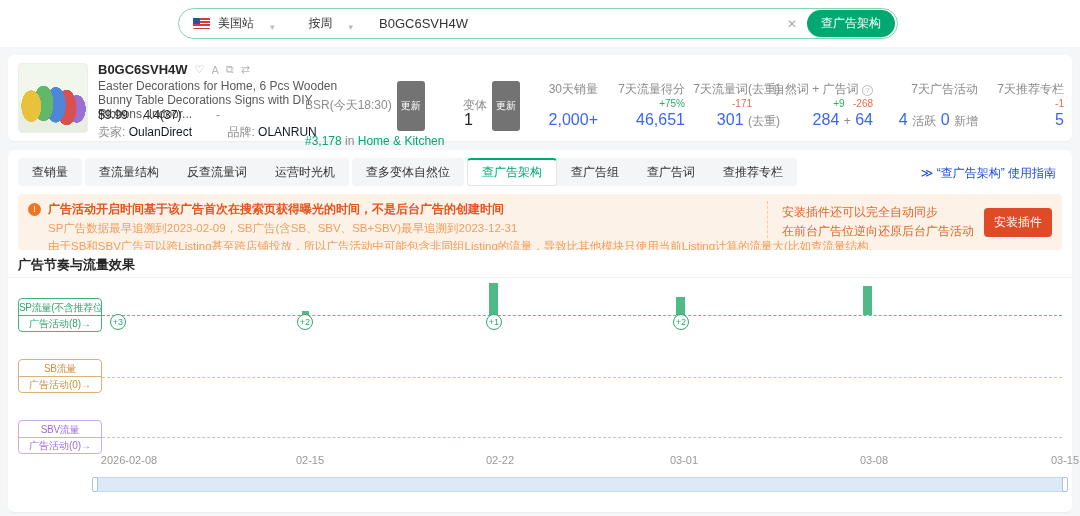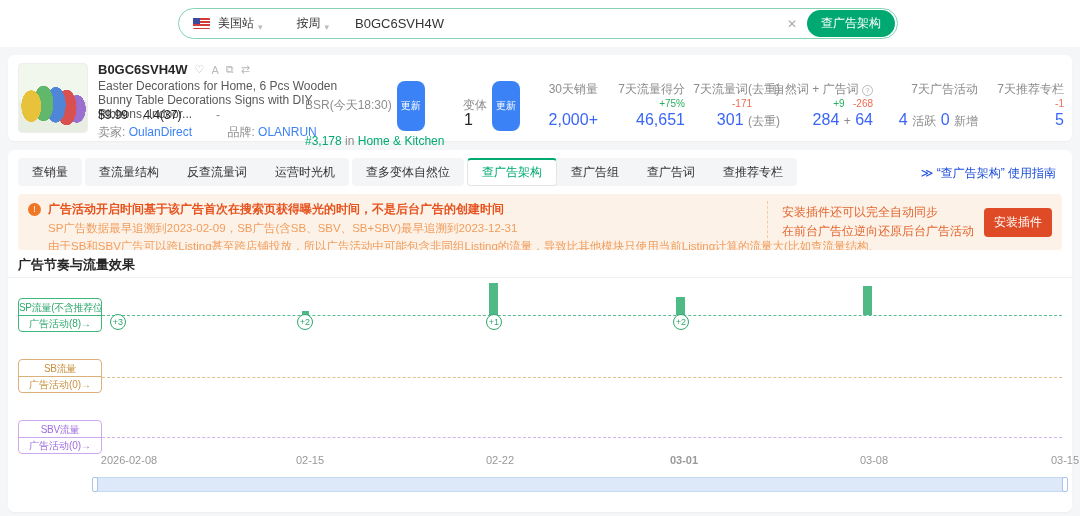--- a/index.html
+++ b/index.html
@@ -4,21 +4,21 @@
 <style>
   * { margin:0; padding:0; box-sizing:border-box; }
   html,body { width:1080px; height:516px; }
   body { font-family:"Liberation Sans","DejaVu Sans",sans-serif; background:#f5f6f8; position:relative; overflow:hidden; }
 
   
   .topbar { position:absolute; left:0; top:0; width:1080px; height:47px; background:#ffffff; }
   .search-pill { position:absolute; left:178px; top:8px; width:720px; height:31px; border:1px solid #84d4b4; border-radius:17px; background:#fff; display:flex; align-items:center; }
   .flag { width:17px; height:11px; margin-left:14px; position:relative; background:repeating-linear-gradient(#d23b3b 0 1.6px,#fff 1.6px 3.2px); border-radius:1px; flex:0 0 auto; }
   .flag::after { content:""; position:absolute; left:0; top:0; width:7px; height:6px; background:#3c4a9e; }
-  .sel { display:flex; align-items:flex-end; gap:4px; font-size:12px; color:#333; margin-left:8px; cursor:pointer; }
+  .sel { display:flex; align-items:flex-end; gap:16px; font-size:12px; color:#333; margin-left:8px; cursor:pointer; }
   .chev { color:#bbb; font-size:9px; }
   .search-txt { font-size:13px; color:#333; margin-left:26px; flex:1; }
   .clear-x { color:#aaa; font-size:12px; margin-right:10px; cursor:pointer; }
   .search-btn { height:27px; padding:0 14px; margin-right:2px; border:none; border-radius:14px; background:#00a971; color:#fff; font-size:12px; cursor:pointer; flex:0 0 auto; }
 
   
   .pcard { position:absolute; left:8px; top:55px; width:1064px; height:86px; background:#fff; border-radius:6px; box-shadow:0 1px 2px rgba(0,0,0,.04); }
   .thumb { position:absolute; left:10px; top:8px; width:70px; height:70px; border-radius:4px; border:1px solid #eee;
     background:
       radial-gradient(10px 16px at 18% 62%, #e8c23a 98%, transparent),
@@ -27,26 +27,26 @@
       radial-gradient(10px 18px at 70% 64%, #d85050 98%, transparent),
       radial-gradient(9px 14px at 85% 66%, #9a6fd0 98%, transparent),
       linear-gradient(180deg,#f2f7ee 0 55%, #e8efe2 55% 100%); }
   .asin-row { position:absolute; left:90px; top:7px; font-size:13px; color:#262626; font-weight:bold; display:flex; align-items:center; gap:7px; }
   .mini-ic { font-weight:normal; color:#b9b9b9; font-size:11px; cursor:pointer; }
   .ptitle { position:absolute; left:90px; top:24px; width:250px; font-size:12px; line-height:14px; color:#595959; }
   .price-row { position:absolute; left:90px; top:53px; font-size:12px; color:#262626; }
   .price-row .rating { margin-left:12px; }
   .dash { position:absolute; left:208px; top:53px; font-size:12px; color:#8c8c8c; }
   .seller-row { position:absolute; left:90px; top:69px; font-size:12px; color:#8c8c8c; }
-  .blue-link { color:#3b82f6; cursor:pointer; text-decoration:none; }
+  .blue-link { color:#0f172a; cursor:pointer; text-decoration:none; }
   .seller-row .brand-part { margin-left:32px; }
 
   .bsr-col { position:absolute; left:297px; top:26px; font-size:12px; }
   .bsr-label { color:#8c8c8c; }
-  .badge-upd { display:inline-block; background:#3b82f6; color:#fff; font-size:10px; border-radius:8px; padding:18px 4px; margin-left:5px; }
+  .badge-upd { display:inline-block; background:#737373; color:#fff; font-size:10px; border-radius:3px; padding:18px 4px; margin-left:5px; }
   .rank-line { margin-top:3px; color:#00a971; cursor:pointer; }
   .rank-line .in { color:#8c8c8c; }
 
   .mcol { position:absolute; top:0; height:86px; text-align:right; }
   .mcol .hd { position:absolute; right:0; top:26px; font-size:12px; color:#8c8c8c; white-space:nowrap; }
   .mcol .delta { position:absolute; right:0; top:43px; font-size:10px; }
   .mcol .val { position:absolute; right:0; top:56px; font-size:16px; color:#3a66f6; white-space:nowrap; }
   .d-green { color:#27ae60; } .d-red { color:#ee6a4f; }
   .val-dark { color:#262626 !important; }
   .suffix-gray, .lbl-gray { font-size:12px; color:#8c8c8c; }
@@ -260,21 +260,21 @@
 
     <div class="row-box box-sbv">
       <div class="cell1">SBV流量</div>
       <div class="cell2">广告活动(0)→</div>
     </div>
     <div class="dotline dot-sbv"></div>
 
     <span class="axis-lbl" style="left:81px;">2026-02-08</span>
     <span class="axis-lbl" style="left:262px;">02-15</span>
     <span class="axis-lbl" style="left:452px;">02-22</span>
-    <span class="axis-lbl" style="left:636px;font-weight:bold;">03-01</span>
+    <span class="axis-lbl" style="left:636px;">03-01</span>
     <span class="axis-lbl" style="left:826px;">03-08</span>
     <span class="axis-lbl" style="left:1017px;">03-15</span>
 
     <div class="brush">
       <span class="brush-handle bh-l"></span>
       <span class="brush-handle bh-r"></span>
     </div>
   </div>
 
 </div>

